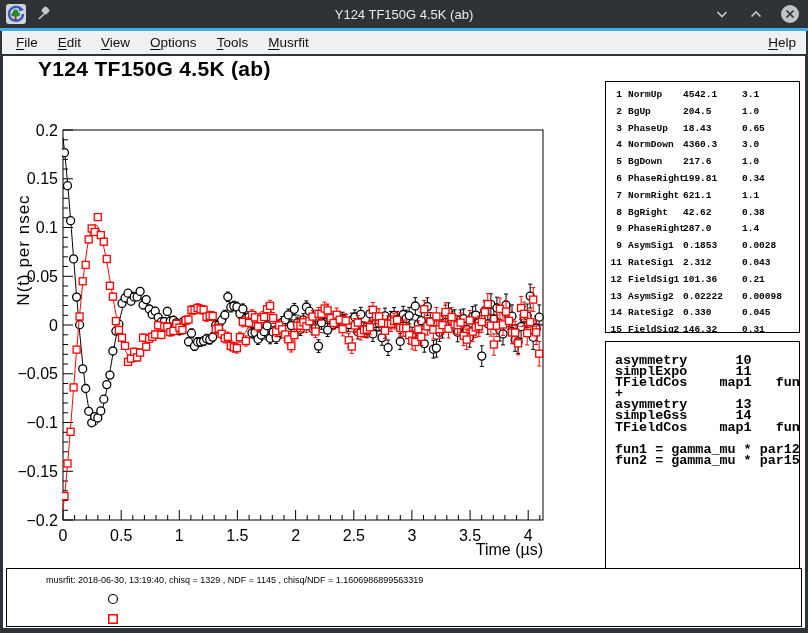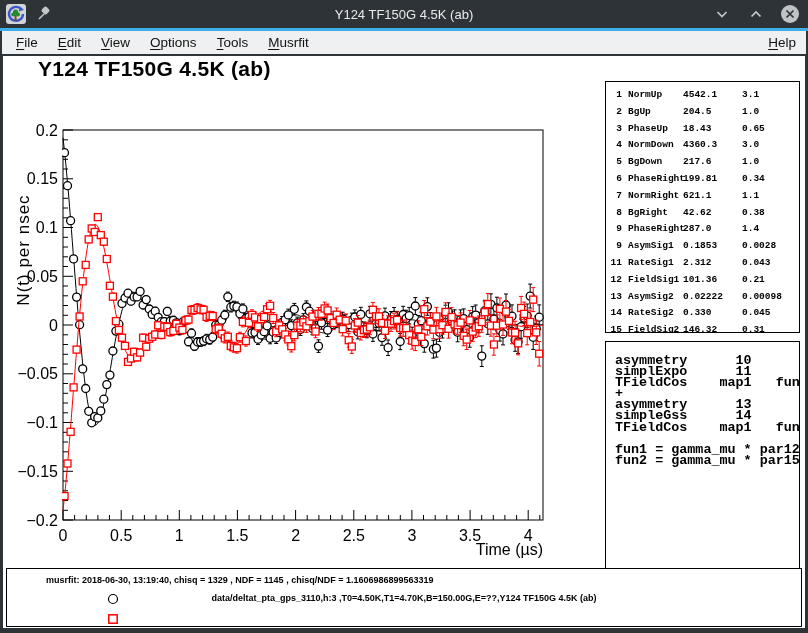--- a/index.html
+++ b/index.html
@@ -38,21 +38,21 @@
               padding:5px 0 0 2px;font-family:"Liberation Mono","DejaVu Sans Mono",monospace;
               font-weight:bold;font-size:9.5px;line-height:16.8px;color:#000;white-space:nowrap}
   .pidx{text-align:right}
   .theory-box{position:absolute;left:605px;top:341px;width:195px;height:264px;background:#fff;
               border:1px solid #000;box-sizing:border-box;overflow:hidden}
   .theory-box pre{margin:0;padding:13px 0 0 9px;font-family:"Liberation Mono","DejaVu Sans Mono",monospace;
                   font-weight:bold;font-size:13.4px;line-height:11.1px;color:#000}
 
   
   .stats-box{position:absolute;left:6px;top:568px;width:796px;height:59px;background:#fff;
-             border:1px solid #000;box-sizing:border-box;font-weight:bold;color:#000}
+             border:1px solid #000;box-sizing:border-box;font-weight:normal;color:#000}
   .status-line{position:absolute;left:39px;top:6px;font-size:9px;white-space:nowrap}
   .legend-row{position:absolute;left:0;width:100%;height:14px}
   .legend-label{position:absolute;left:0;width:100%;text-align:center;font-size:9px;white-space:nowrap}
   .legend-marker{position:absolute;left:98px;top:-2px}
 </style>
 </head>
 <body>
 
 <div class="titlebar">
   <div class="tb-left">
@@ -946,21 +946,20 @@
 fun2 = gamma_mu * par15</pre>
 </div>
 
 <div class="stats-box">
   <div class="status-line">musrfit: 2018-06-30, 13:19:40, chisq = 1329 , NDF = 1145 , chisq/NDF = 1.1606986899563319</div>
   <div>
       <div class="legend-row" style="top: 24px;">
         <span class="legend-marker"><svg width="16" height="16" viewBox="0 0 16 16">
             <circle cx="8" cy="8" r="4.5" fill="none" stroke="#000000" stroke-width="1.2"></circle>
           </svg></span>
-        <div class="legend-label">data/deltat_pta_gps_3110,h:3 ,T0=4.50K,T1=4.70K,B=150.00G,E=??,Y124 TF150G 4.5K (ab)</div>
       </div>
       <div class="legend-row" style="top: 44px;">
         <span class="legend-marker"><svg width="16" height="16" viewBox="0 0 16 16">
             <rect x="3.8" y="3.8" width="8.4" height="8.4" fill="none" stroke="#ff0000" stroke-width="1.5"></rect>
           </svg></span>
       </div>
     </div>
 </div>
 
 </body></html>

